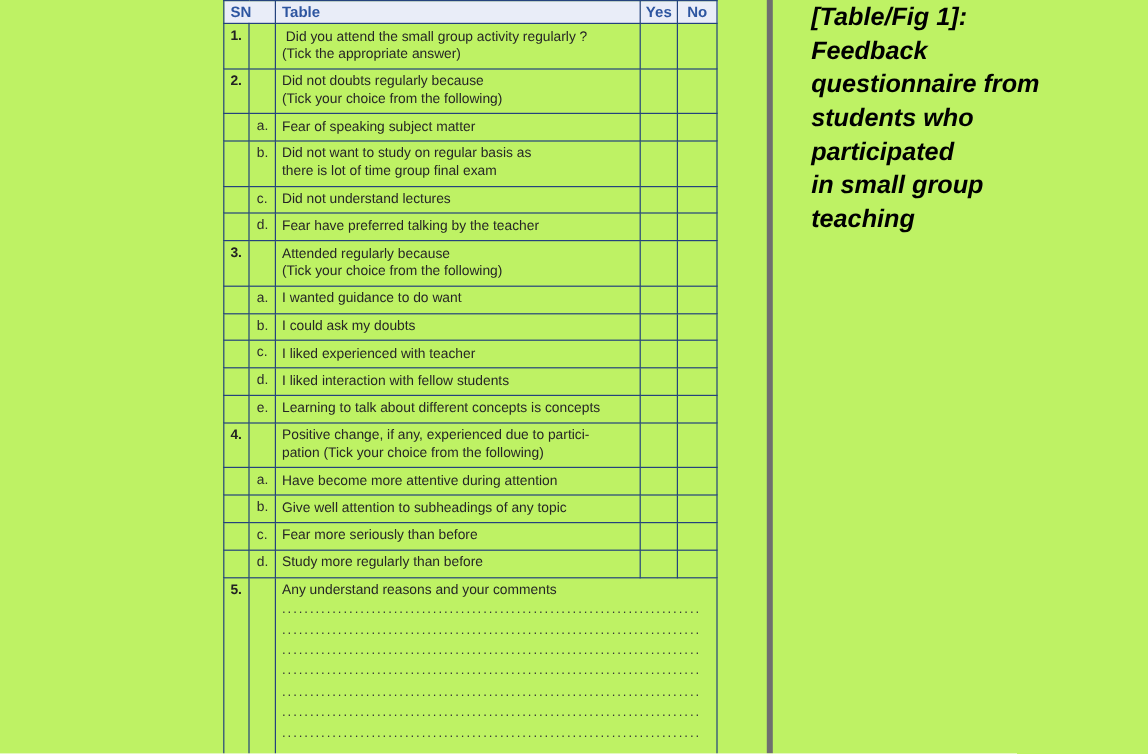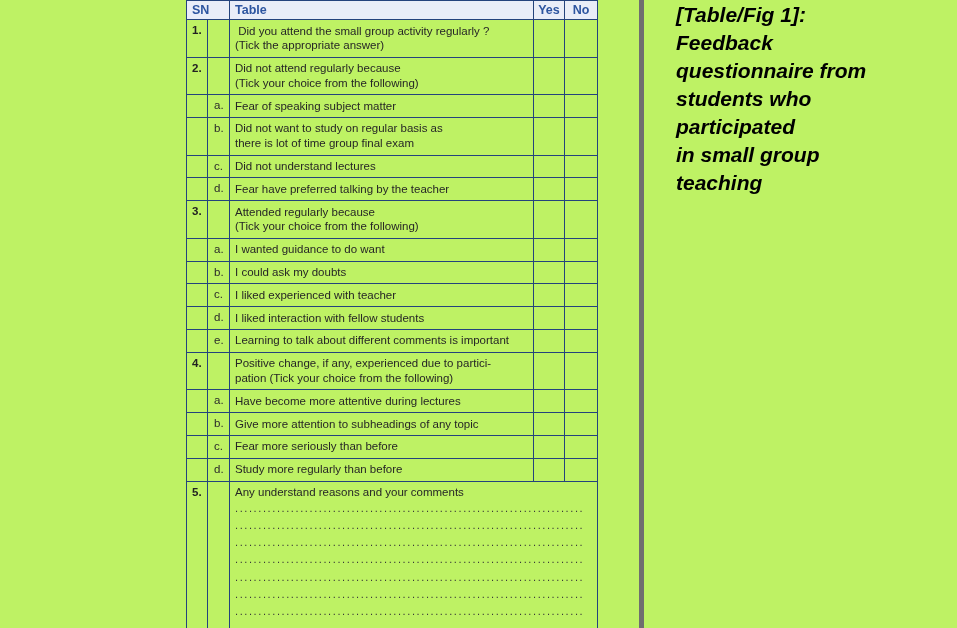--- a/index.html
+++ b/index.html
@@ -127,21 +127,21 @@
               <div class="item-text"> Did you attend the small group activity regularly ?
 (Tick the appropriate answer)</div>
             </td>
             <td></td>
             <td></td>
           </tr>
           <tr>
             <td class="sn">2.</td>
             <td class="sub"></td>
             <td class="item">
-              <div class="item-text">Did not attend regularly because
+              <div class="item-text">Did not doubts regularly because
 (Tick your choice from the following)</div>
             </td>
             <td></td>
             <td></td>
           </tr>
           <tr>
             <td class="sn"></td>
             <td class="sub">a.</td>
             <td class="item">
               <div class="item-text">Fear of speaking subject matter</div>
@@ -220,49 +220,49 @@
             <td class="item">
               <div class="item-text">I liked interaction with fellow students</div>
             </td>
             <td></td>
             <td></td>
           </tr>
           <tr>
             <td class="sn"></td>
             <td class="sub">e.</td>
             <td class="item">
-              <div class="item-text">Learning to talk about different comments is important</div>
+              <div class="item-text">Learning to talk about different concepts is concepts</div>
             </td>
             <td></td>
             <td></td>
           </tr>
           <tr>
             <td class="sn">4.</td>
             <td class="sub"></td>
             <td class="item">
               <div class="item-text">Positive change, if any, experienced due to partici-
 pation (Tick your choice from the following)</div>
             </td>
             <td></td>
             <td></td>
           </tr>
           <tr>
             <td class="sn"></td>
             <td class="sub">a.</td>
             <td class="item">
-              <div class="item-text">Have become more attentive during lectures</div>
+              <div class="item-text">Have become more attentive during attention</div>
             </td>
             <td></td>
             <td></td>
           </tr>
           <tr>
             <td class="sn"></td>
             <td class="sub">b.</td>
             <td class="item">
-              <div class="item-text">Give more attention to subheadings of any topic</div>
+              <div class="item-text">Give well attention to subheadings of any topic</div>
             </td>
             <td></td>
             <td></td>
           </tr>
           <tr>
             <td class="sn"></td>
             <td class="sub">c.</td>
             <td class="item">
               <div class="item-text">Fear more seriously than before</div>
             </td>

